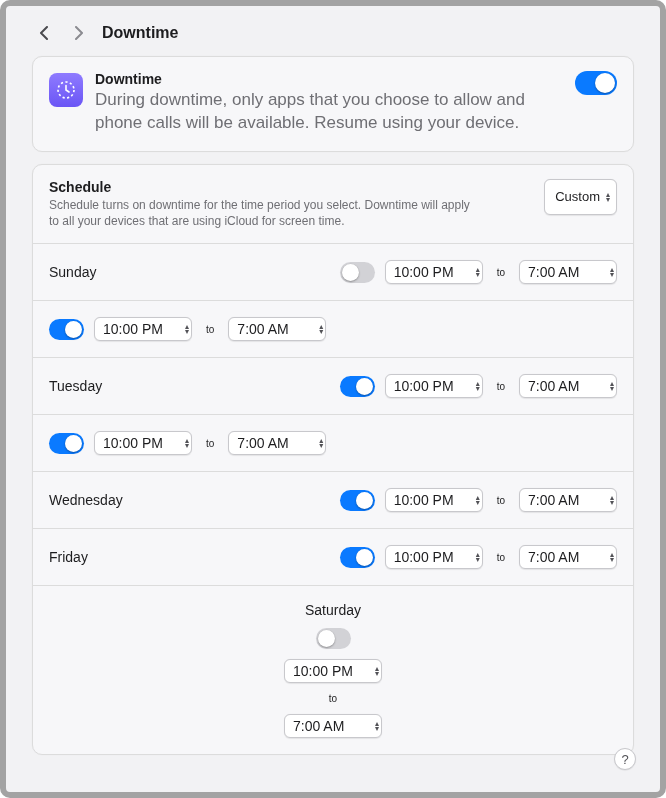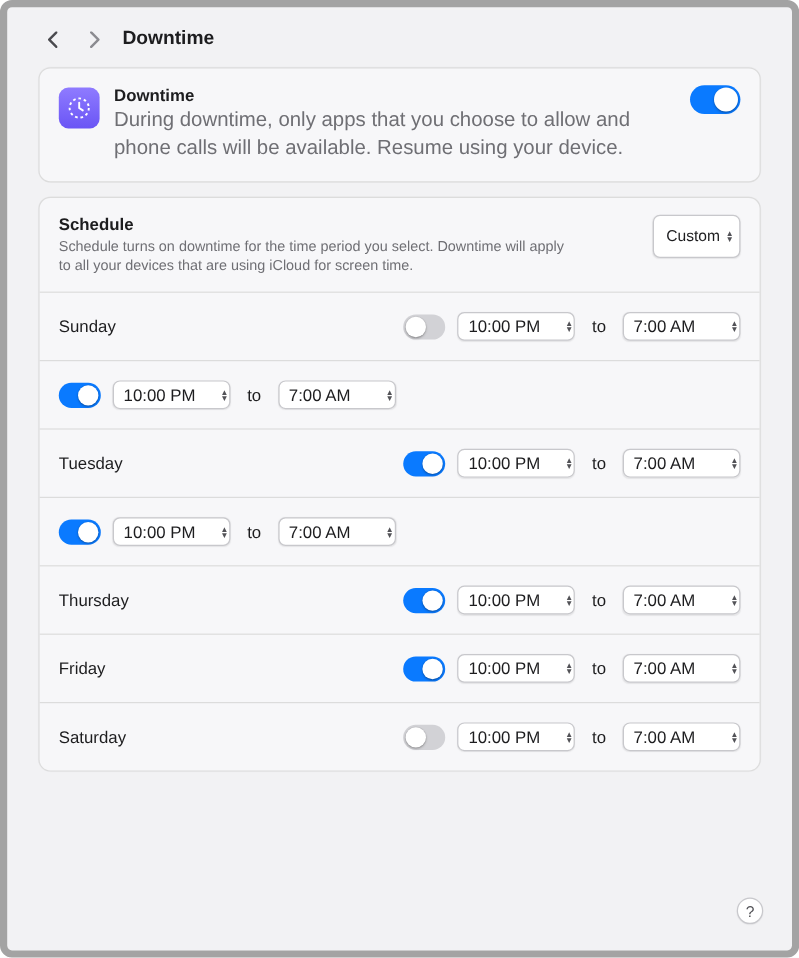--- a/index.html
+++ b/index.html
@@ -170,27 +170,27 @@
   .days{
     display:flex;flex-direction:column;
   }
   .day-row{
     display:flex;
     align-items:center;
     padding:16px 16px;
     border-bottom:1px solid var(--panel-border);
     gap:10px;
   }
-  .day-row:last-child{border-bottom:none;}
+  .day-row:last-child{border-bottom:none;flex-direction:column;}
   .day-name{
     flex:1 1 auto;
     font-size:14px;
   }
   .day-row .between{
-    font-size:14px;
+    font-size:10px;
     color:var(--text);
     padding:0 4px;
   }
   .time-field{
     display:flex;align-items:center;gap:2px;
     background:var(--field-bg);
     border:1px solid var(--field-border);
     border-radius:6px;
     padding:2px 0 2px 8px;
     font-size:14px;
@@ -351,21 +351,21 @@
             <span class="between">to</span>
             <div class="time-field">
               <span>7:00 AM</span>
               <span class="stepper-arrows">
                 <span>▴</span>
                 <span>▾</span>
               </span>
             </div>
           </div>
           <div class="day-row">
-            <span class="day-name">Thursday</span>
+            <span class="day-name">Wednesday</span>
             <div class="toggle sm on">
               <div class="knob"></div>
             </div>
             <div class="time-field">
               <span>10:00 PM</span>
               <span class="stepper-arrows">
                 <span>▴</span>
                 <span>▾</span>
               </span>
             </div>

